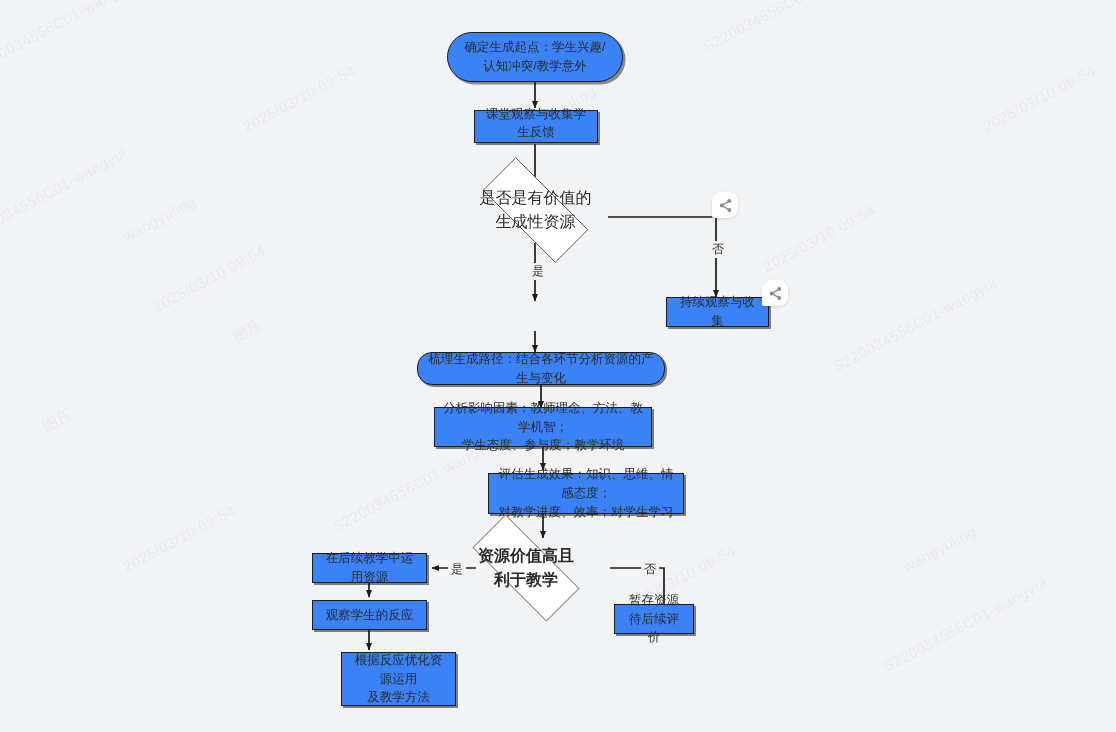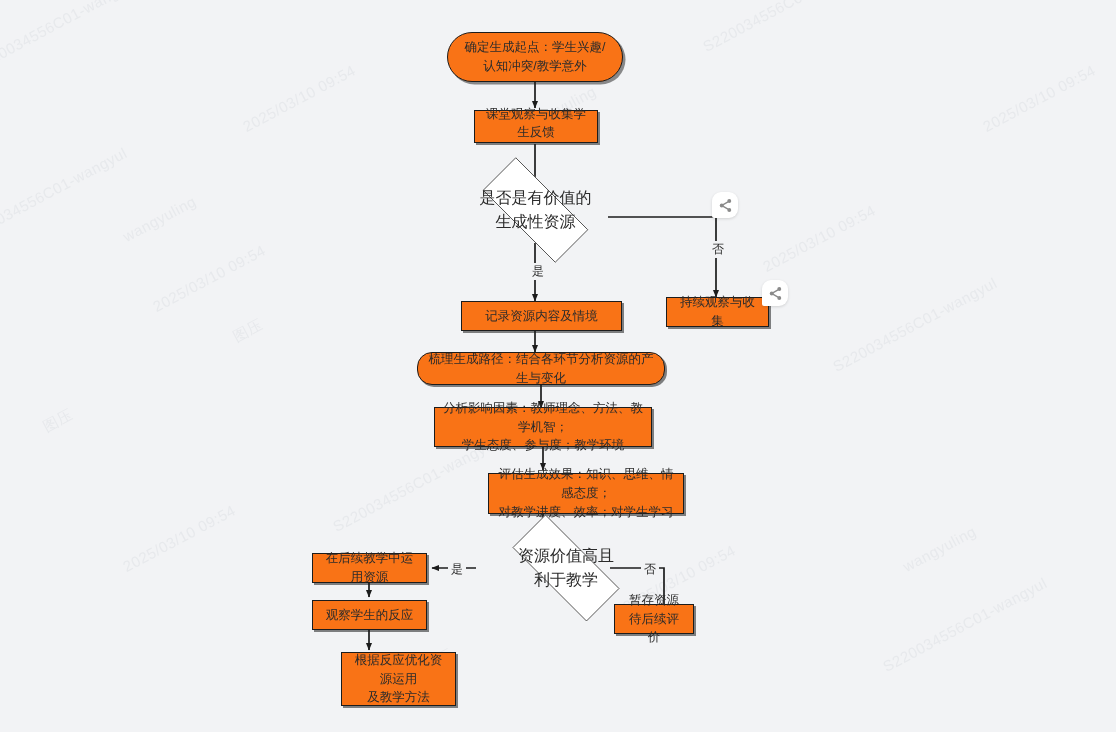--- a/index.html
+++ b/index.html
@@ -23,21 +23,21 @@
     letter-spacing:.5px;
   }
 
   
   #edges{position:absolute;left:0;top:0;width:1116px;height:732px;}
 
   
   .node{
     position:absolute;
     box-sizing:border-box;
-    background:#f97316;
+    background:#3b82f6;
     border:1.6px solid #1c1c1c;
     color:#2b2b2b;
     font-size:12.5px;
     line-height:1.5;
     text-align:center;
     display:flex;align-items:center;justify-content:center;
     box-shadow:2px 2px 0 rgba(30,30,30,.55);
   }
   .node .txt{padding:0 8px;white-space:pre-line;}
   .stadium{border-radius:999px;box-shadow:2.5px 2.5px 0 rgba(30,30,30,.5);}
@@ -153,39 +153,36 @@
   <div class="diamond" style="left:463px;top:177px;width:145px;height:66px;">
     <div class="dshape"></div>
     <div class="dlabel">是否是有价值的
 生成性资源</div>
   </div>
 
   <div class="node" style="left:666px;top:297px;width:103px;height:30px;align-items:center;">
     <span class="txt">持续观察与收集</span>
   </div>
 
-  <div class="node" style="left:461px;top:301px;width:161px;height:30px;">
-    <span class="txt">记录资源内容及情境</span>
-  </div>
 
   <div class="node" style="left:417px;top:352px;width:248px;height:33px;border-radius:15px;">
     <span class="txt">梳理生成路径：结合各环节分析资源的产生与变化</span>
   </div>
 
   <div class="node" style="left:434px;top:407px;width:218px;height:40px;">
     <span class="txt">分析影响因素：教师理念、方法、教学机智；
 学生态度、参与度；教学环境</span>
   </div>
 
   <div class="node" style="left:447px;top:473px;width:196px;height:41px;margin-left:41px;">
     <span class="txt">评估生成效果：知识、思维、情感态度；
 对教学进度、效率；对学生学习</span>
   </div>
 
-  <div class="diamond" style="left:492px;top:535px;width:148px;height:66px;">
+  <div class="diamond" style="left:452px;top:535px;width:148px;height:66px;font-weight:bold;">
     <div class="dshape"></div>
     <div class="dlabel">资源价值高且
 利于教学</div>
   </div>
 
   <div class="node" style="left:312px;top:553px;width:115px;height:30px;">
     <span class="txt">在后续教学中运用资源</span>
   </div>
 
   <div class="node" style="left:312px;top:600px;width:115px;height:30px;text-align:center;">

